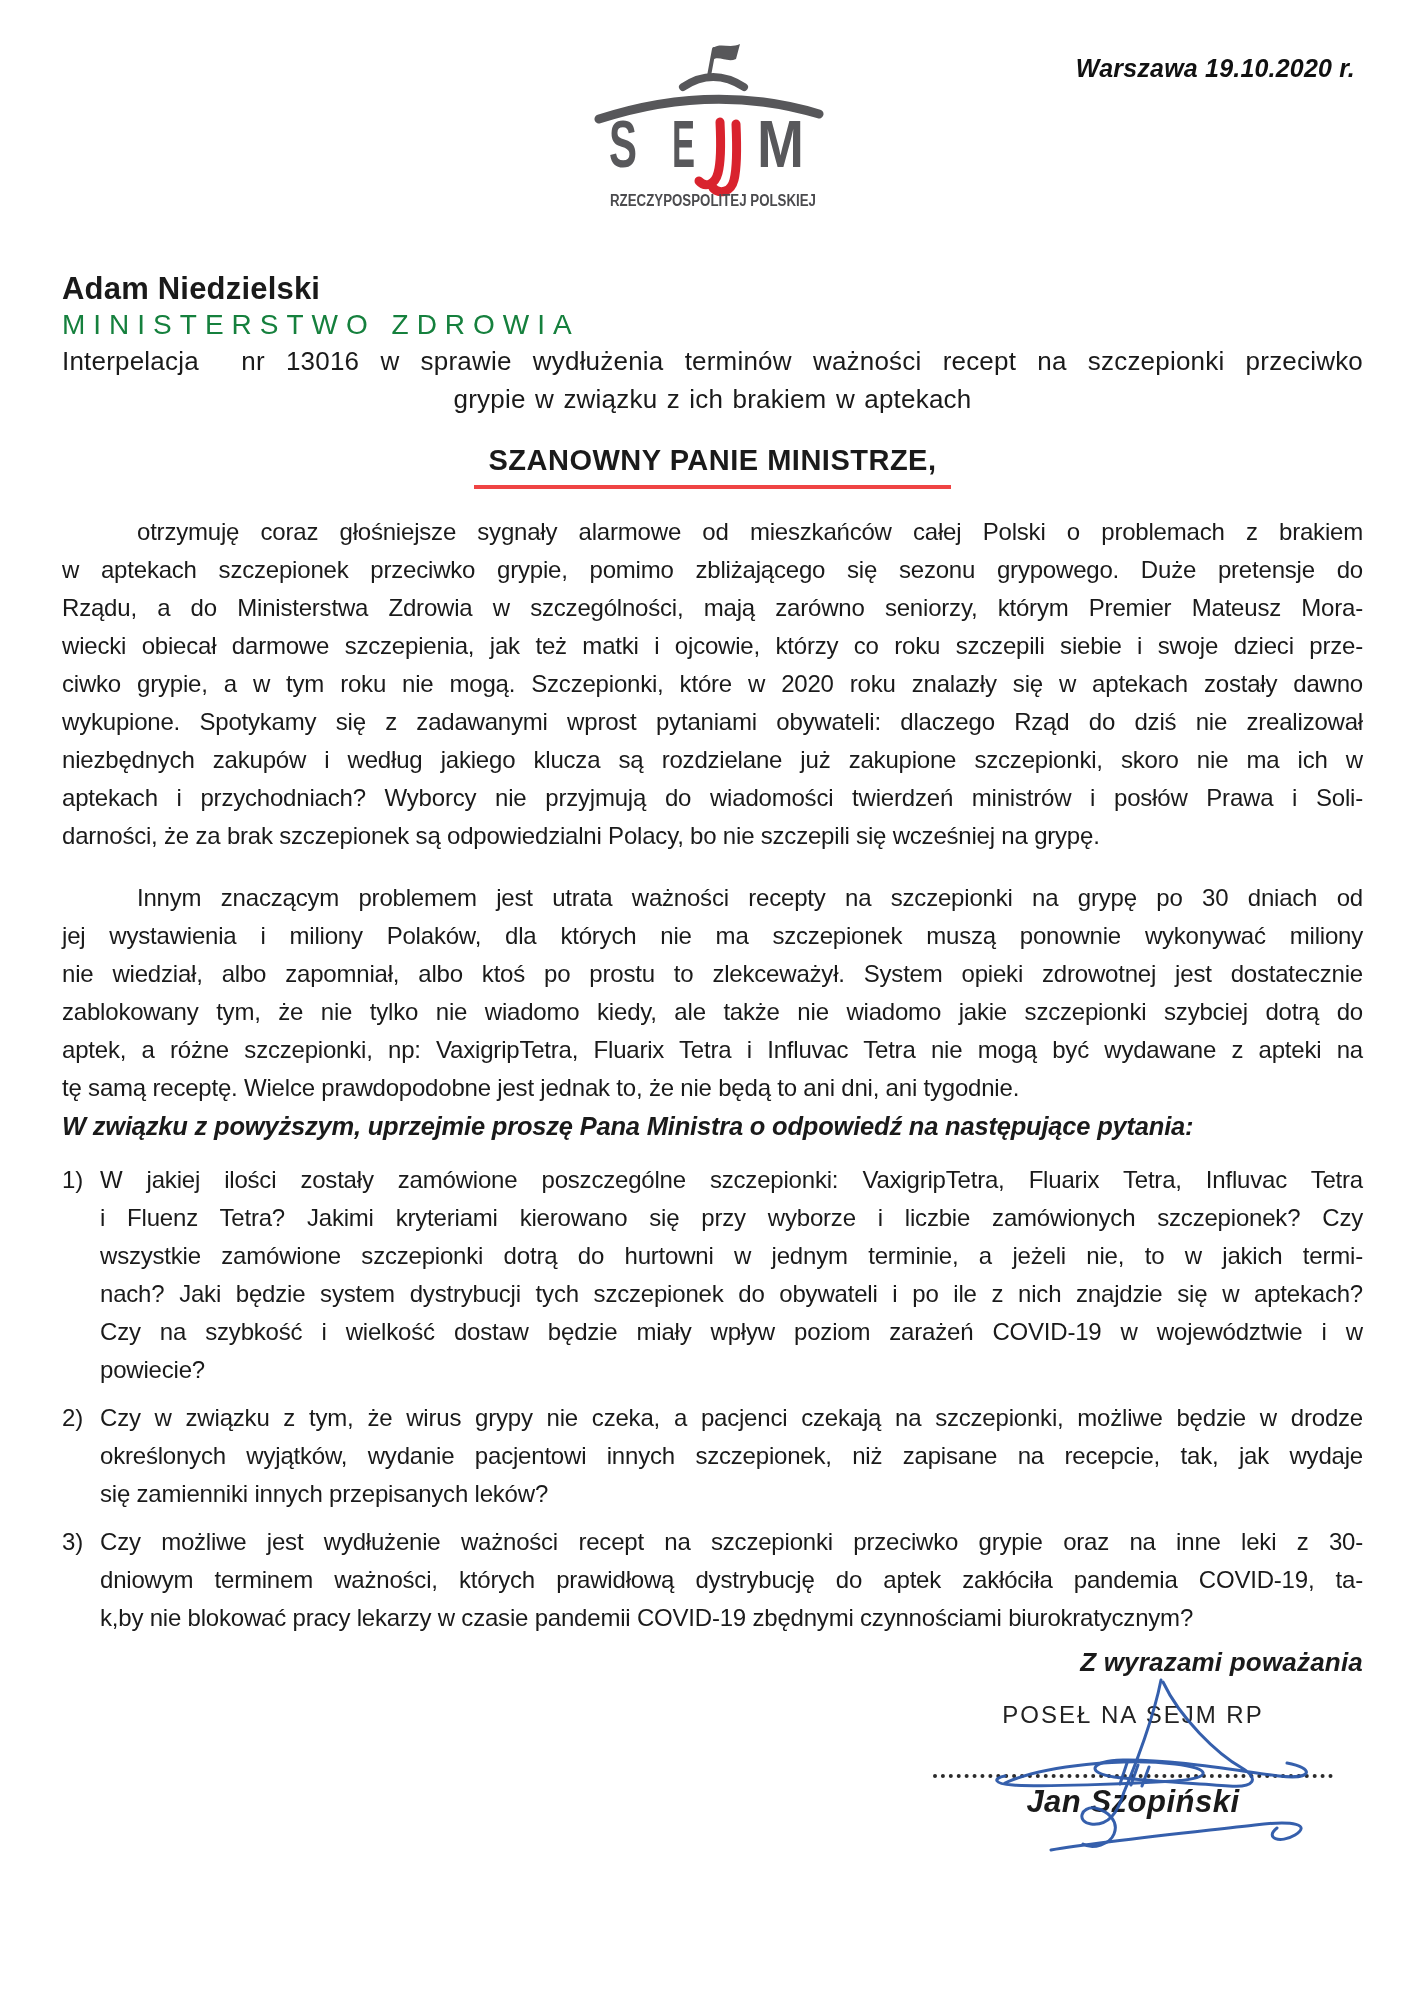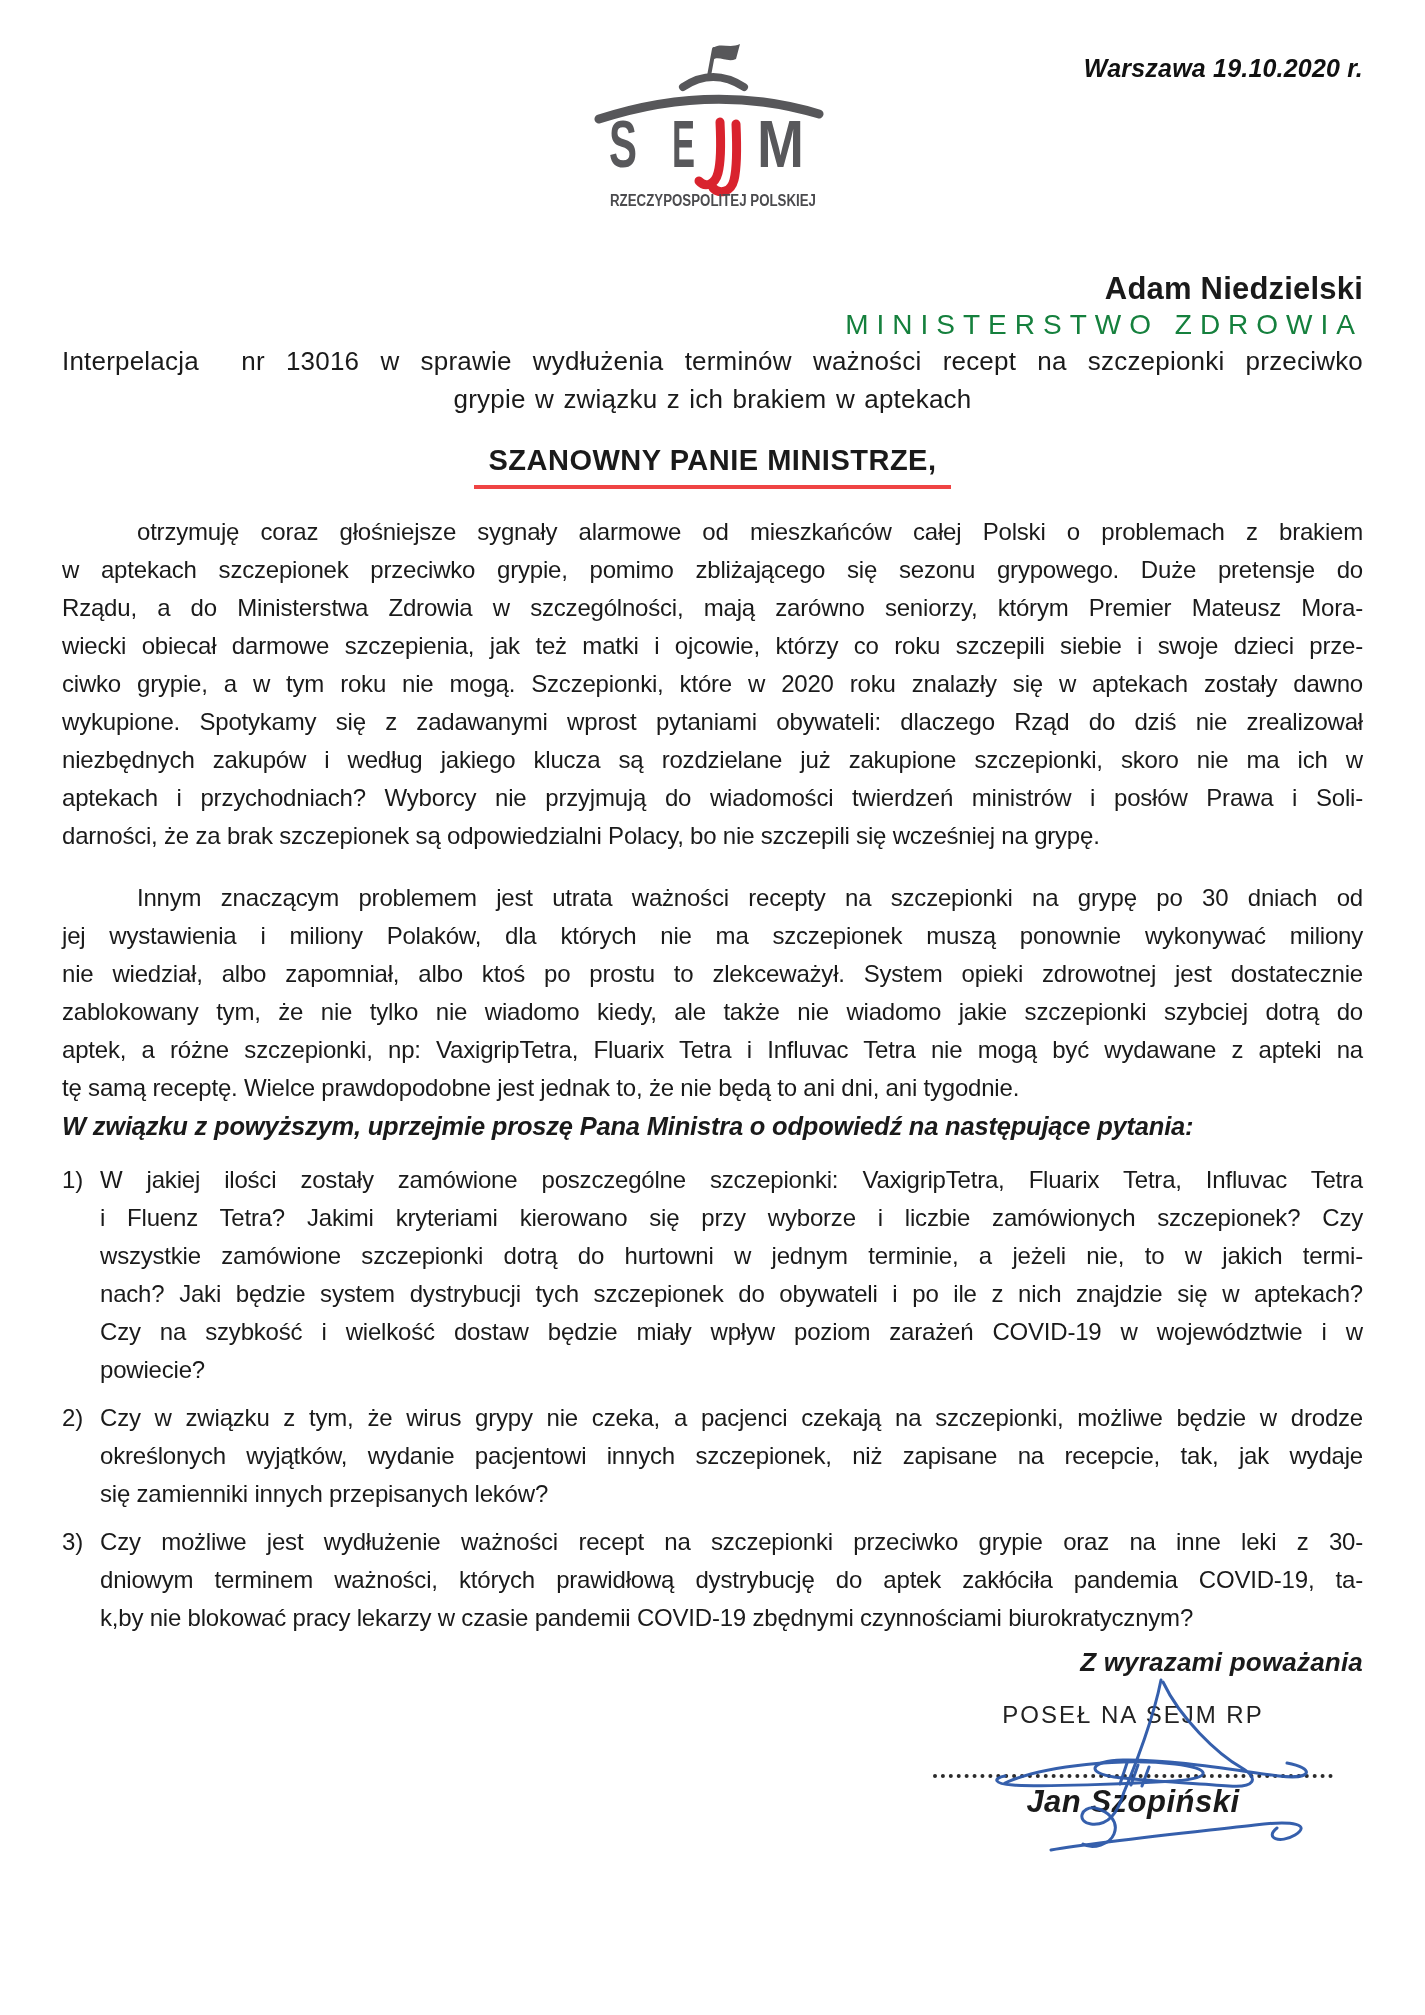--- a/index.html
+++ b/index.html
@@ -11,26 +11,26 @@
     box-sizing:border-box;
     padding:0 62px;
     overflow:hidden;
     font-family:"Liberation Sans", sans-serif;
     color:#1a1a1a;
   }
   
   .header{position:relative;height:212px;}
   .logo-wrap{position:absolute;left:50%;top:40px;transform:translateX(-50%);}
   .date{
-    position:absolute;right:0;top:54px;
+    position:absolute;right:8px;top:54px;
     font-size:25px;font-weight:bold;font-style:italic;color:#111;
     letter-spacing:0.2px;
   }
   
-  .addressee{margin-top:60px;text-align:right;}
+  .addressee{margin-top:60px;text-align:left;}
   .addr-name{font-size:31px;font-weight:bold;line-height:34px;letter-spacing:0.2px;}
   .addr-org{font-size:28px;font-weight:400;line-height:34px;margin-top:2px;letter-spacing:8px;color:#15803d;}
   
   .subject{font-size:26px;font-weight:normal;line-height:38px;word-spacing:2px;letter-spacing:0.2px;}
   .subject .tline.just{text-align:justify;text-align-last:justify;}
   .subject .tline:not(.just){text-align:center;}
   
   .salutation-row{margin-top:26px;text-align:center;}
   .salutation{
     display:inline-block;font-size:29px;font-weight:bold;letter-spacing:0.5px;

